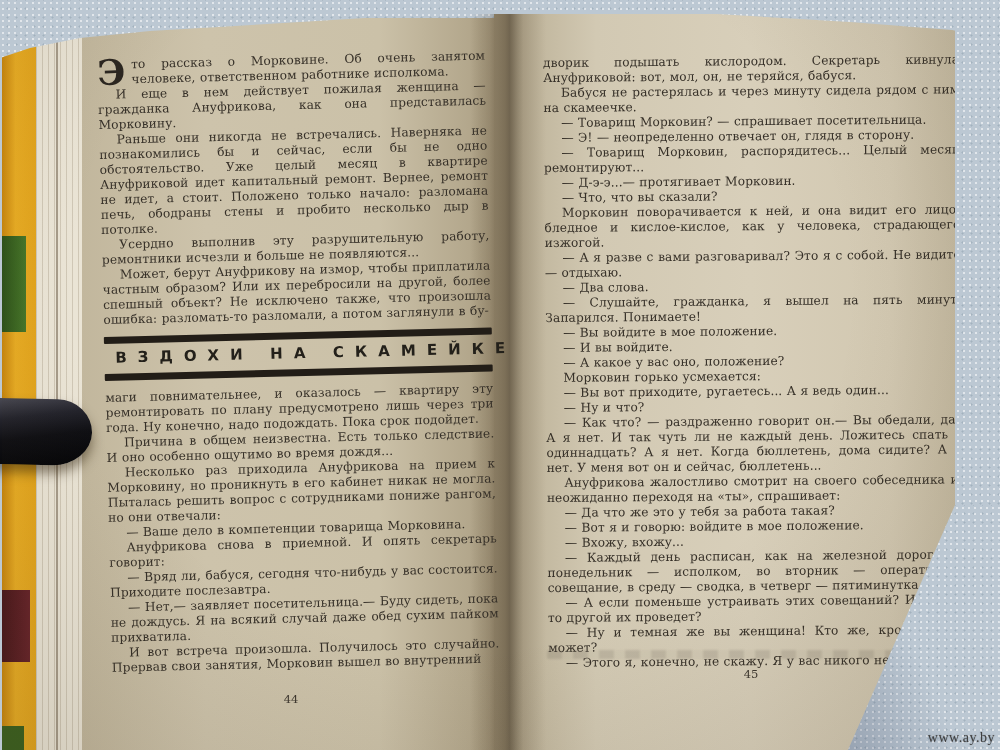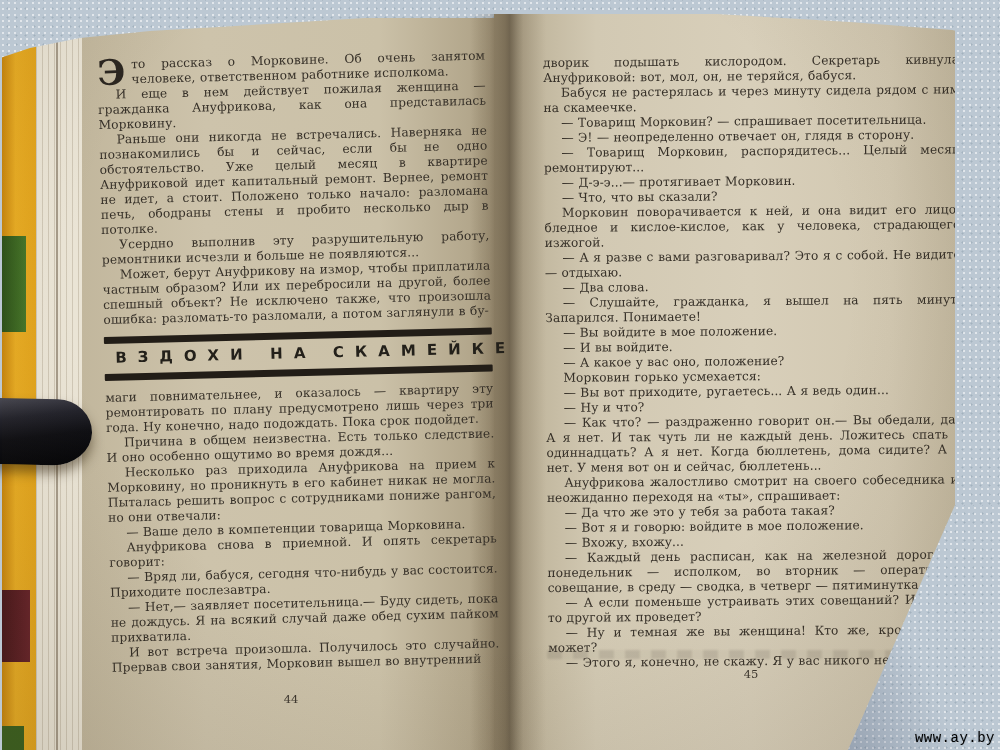--- a/index.html
+++ b/index.html
@@ -80,21 +80,21 @@
   
   #fabric-top{position:absolute;left:0;top:0;width:1000px;height:60px;z-index:3;
     clip-path:polygon(0 0,1000px 0,1000px 40px,952px 30px,850px 22px,700px 13px,560px 9px,430px 14px,300px 22px,150px 31px,80px 38px,30px 48px,0 58px);}
   #fabric-right{position:absolute;left:955px;top:0;width:45px;height:518px;z-index:3;}
   #fabric-corner{position:absolute;left:840px;top:505px;width:160px;height:245px;z-index:3;
     clip-path:polygon(115px 0,160px 0,160px 245px,8px 245px);}
   #corner-shade{position:absolute;inset:0;
     background:linear-gradient(246deg,rgba(60,70,95,0) 55%,rgba(60,70,95,0.3) 100%);}
 
   #watermark{position:absolute;right:5px;top:730px;z-index:4;
-    font-family:Liberation Mono, monospace;font-size:14px;color:#000000;
+    font-family:Liberation Serif, serif;font-size:14px;color:#404040;
     letter-spacing:0.5px;text-shadow:0 0 2px rgba(90,105,120,0.6);}
 </style>
 </head>
 <body>
 
 <div id="stage">
 
   <div id="fabric-base" class="fabric"></div>
 
   <div id="book">

